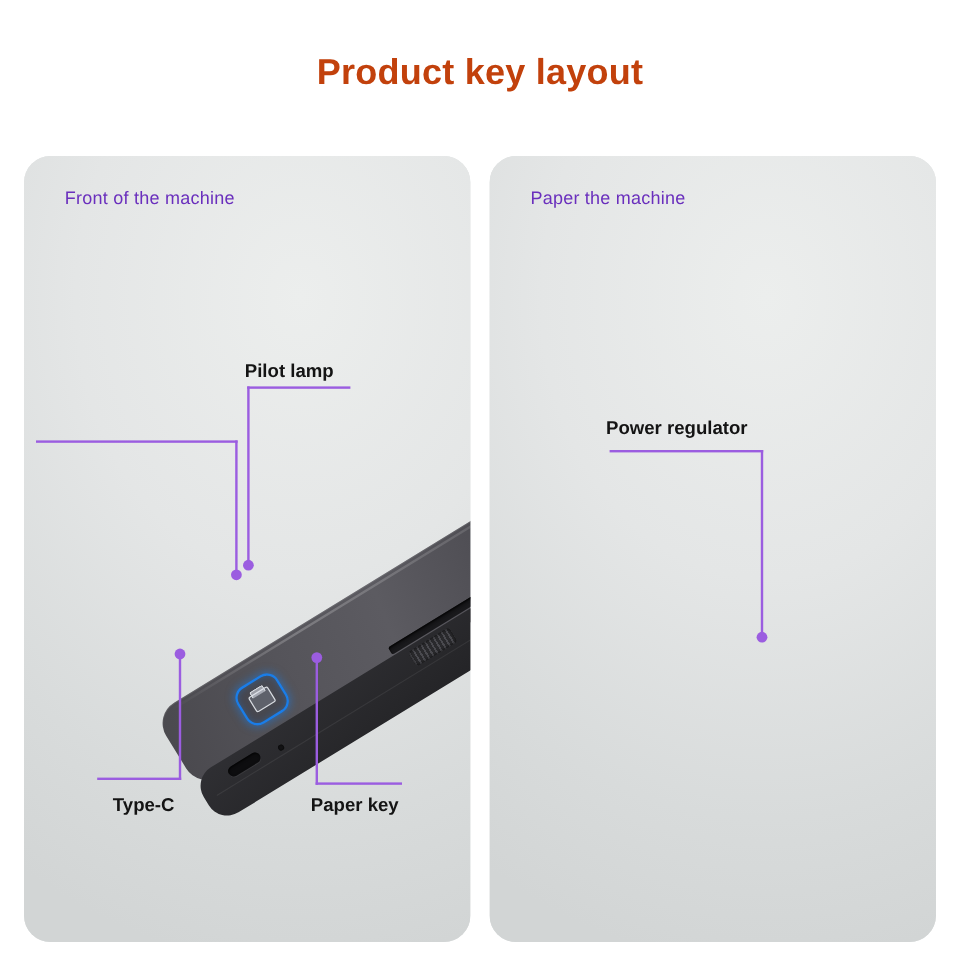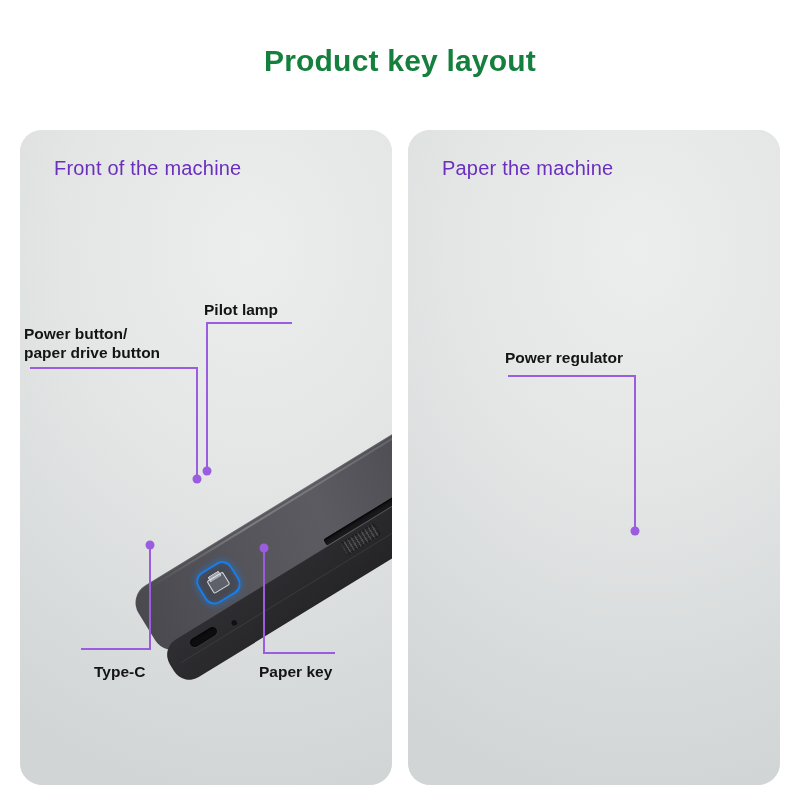--- a/index.html
+++ b/index.html
@@ -21,41 +21,41 @@
 
   
   .page-title {
     position: absolute;
     left: 0;
     top: 44px;
     width: 800px;
     text-align: center;
     font-size: 30px;
     font-weight: bold;
-    color: #15803d;
+    color: #c2410c;
     letter-spacing: 0.2px;
   }
 
   
   .panel {
     position: absolute;
     top: 130px;
     height: 655px;
     background: #dfe2e2;
     border-radius: 22px;
     overflow: hidden;
   }
   .panel.left  { left: 20px;  width: 372px; }
   .panel.right { left: 408px; width: 372px; }
 
   .panel-title {
     position: absolute;
     left: 34px;
     top: 27px;
-    font-size: 20px;
+    font-size: 15px;
     color: #6a2fbd;
     letter-spacing: 0.2px;
     white-space: nowrap;
   }
 
   
   .stage {
     position: absolute;
     inset: 0;
     overflow: hidden;
@@ -267,22 +267,20 @@
   <div class="panel right">
 
     <div class="stage">
       <div class="stage-bg"></div>
 
     </div>
 
     <div class="panel-title">Paper the machine</div>
   </div>
 
-  <div class="callout-label lbl-power">Power button/
-paper drive button</div>
   <div class="leader h ld-power-h"></div>
   <div class="leader v ld-power-v"></div>
   <div class="dot dot-power"></div>
 
   <div class="callout-label lbl-pilot">Pilot lamp</div>
   <div class="leader h ld-pilot-h"></div>
   <div class="leader v ld-pilot-v"></div>
   <div class="dot dot-pilot"></div>
 
   <div class="callout-label lbl-typec">Type-C</div>

